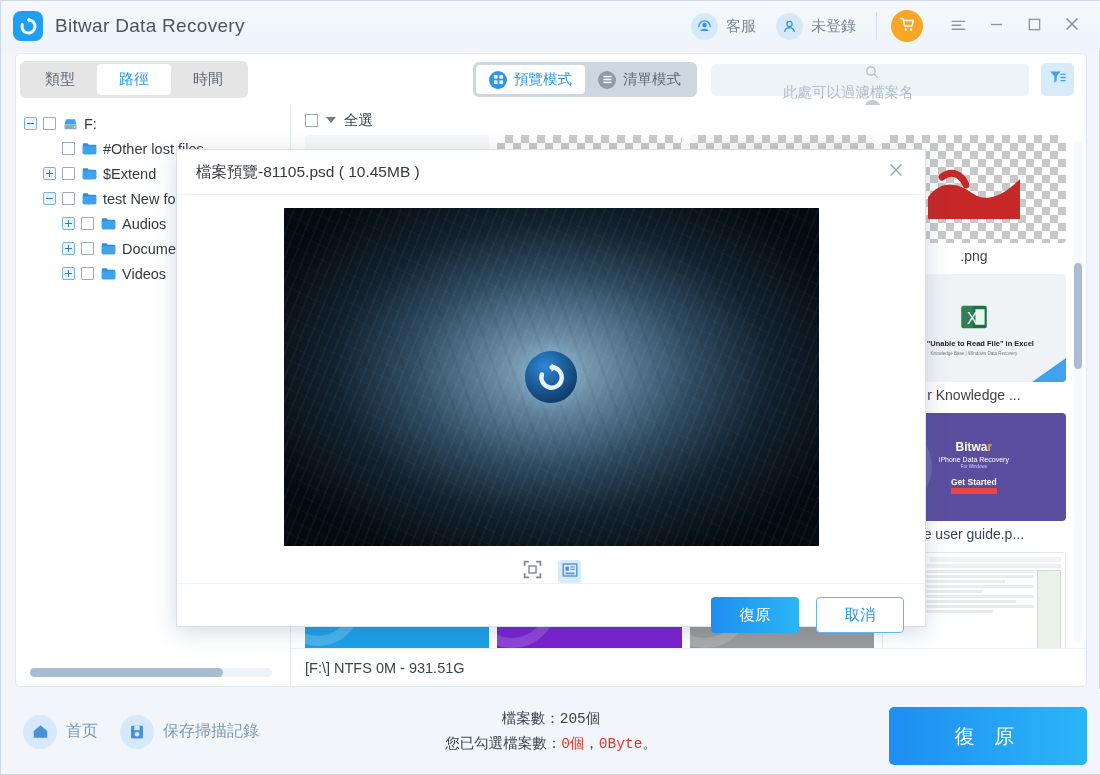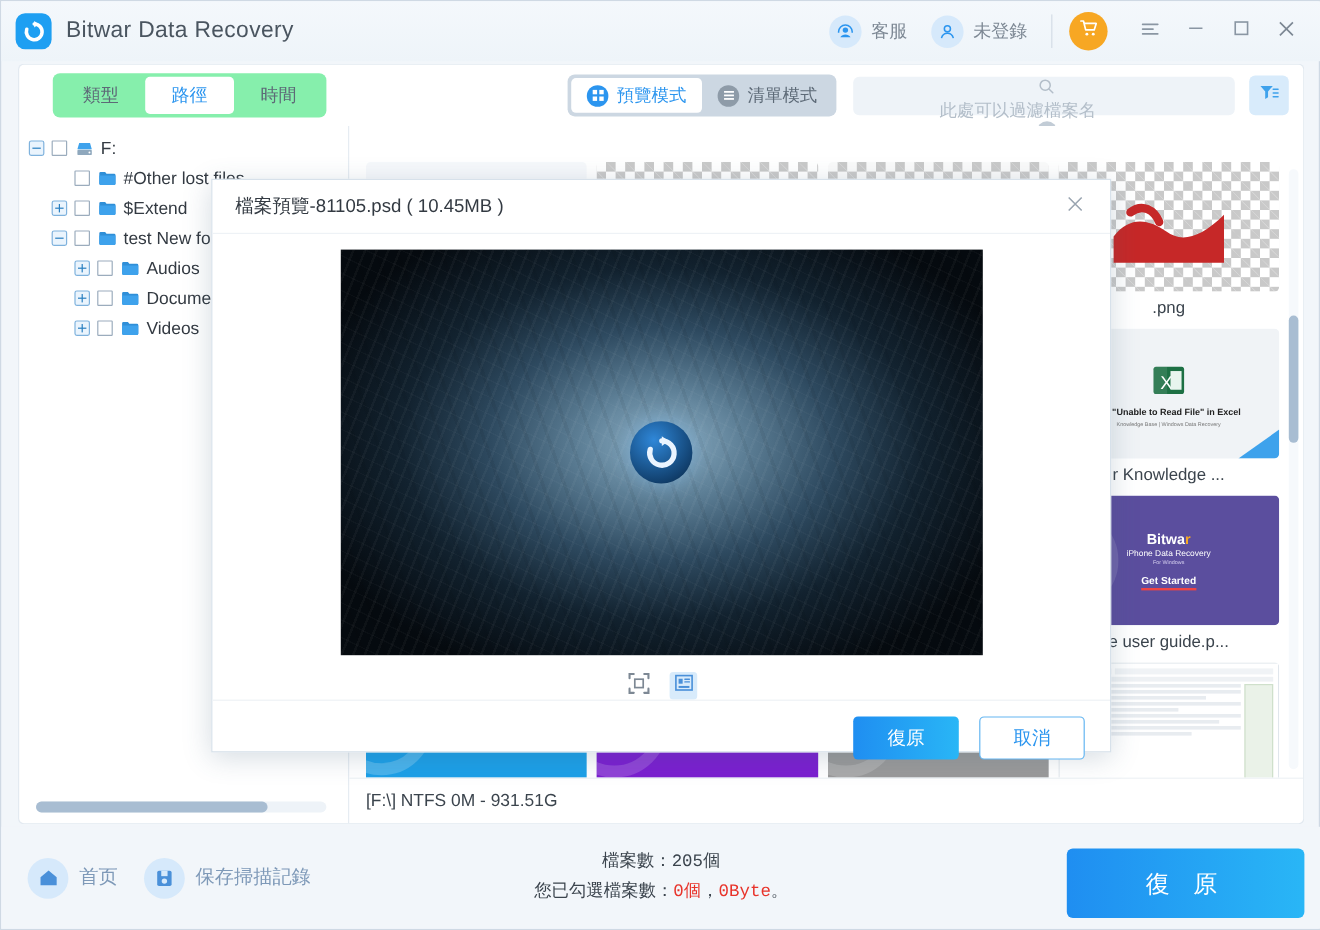--- a/index.html
+++ b/index.html
@@ -51,21 +51,21 @@
   .winbtn:last-child { margin-right: 14px; }
 
   
   .toolbar {
     position: absolute; left: 14px; top: 52px; width: 1072px; height: 52px;
     background: #ffffff; border: 1px solid #e3eaf1; border-bottom: none;
     border-radius: 5px 5px 0 0;
     display: flex; align-items: center;
   }
   .seg {
-    margin-left: 28px; background: #86efac; border-radius: 6px; padding: 3px;
+    margin-left: 4px; background: #e5e5e5; border-radius: 6px; padding: 3px;
     display: flex; align-items: center;
   }
   .seg-btn {
     padding: 6px 22px; font-size: 15px; color: #5d6a77; border-radius: 4px; cursor: pointer;
   }
   .seg-btn.active { background: #ffffff; color: #2b95ef; }
 
   .mode-seg {
     margin-left: auto; background: #ccd7e2; border-radius: 6px; padding: 3px;
     display: flex; align-items: center;
@@ -496,20 +496,25 @@
             </span>
             <span class="tree-lbl">Videos</span>
           </div>
         </div>
       <div class="hscroll">
           <i></i>
         </div>
     </div>
 
     <div class="files-panel">
+      <div class="selectall">
+        <span class="sa-cbx"></span>
+        <span class="sa-caret"></span>
+        <span class="sa-lbl">全選</span>
+      </div>
 
       <div class="grid" id="file-grid">
           <div class="cell">
             <div class="thumb">
               <div style="width:100%;height:100%;background:linear-gradient(#f6f8fb 0 38%,#f5c518 38% 62%,#fff 62% 100%);"></div>
             </div>
             <div class="fname"></div>
           </div>
           <div class="cell">
             <div class="thumb">
@@ -578,21 +583,21 @@
             <div class="thumb"></div>
             <div class="fname"></div>
           </div>
           <div class="cell">
             <div class="thumb">
               <div style="width:100%;height:100%;background:#5b4e9e;position:relative;display:flex;align-items:center;justify-content:center;flex-direction:column;">
                 <div style="position:absolute;left:-34px;top:12px;width:84px;height:84px;border-radius:50%;border:11px solid rgba(255,255,255,.12);"></div>
                 <div style="font-size:12px;color:#fff;font-weight:bold;">Bitwa<span style="color:#f7a723;">r</span></div>
                 <div style="font-size:7px;color:#fff;margin-top:2px;">iPhone Data Recovery</div>
                 <div style="font-size:4.5px;color:#d6d0f0;margin-top:1px;">For Windows</div>
-                <div style="font-size:8.5px;color:#fff;font-weight:bold;margin-top:8px;border-bottom:2px solid #ef4444;padding-bottom:1px;">Get Started</div>
+                <div style="font-size:8.5px;color:#fff;font-weight:bold;margin-top:8px;border-bottom:6px solid #ef4444;padding-bottom:1px;">Get Started</div>
               </div>
             </div>
             <div class="fname">e user guide.p...</div>
           </div>
           <div class="cell">
             <div class="thumb">
               <div style="width:100%;height:100%;background:#1ca0e8;position:relative;display:flex;align-items:center;justify-content:flex-end;padding-right:8px;">
                 <div style="position:absolute;left:-30px;top:8px;width:86px;height:86px;border-radius:50%;border:10px solid rgba(255,255,255,.2);"></div>
                 <div style="position:absolute;left:-4px;top:34px;width:34px;height:34px;border-radius:50%;background:#12364f;"></div>
                 <div style="font-size:11px;color:#fff;font-weight:bold;">Latest News</div>

